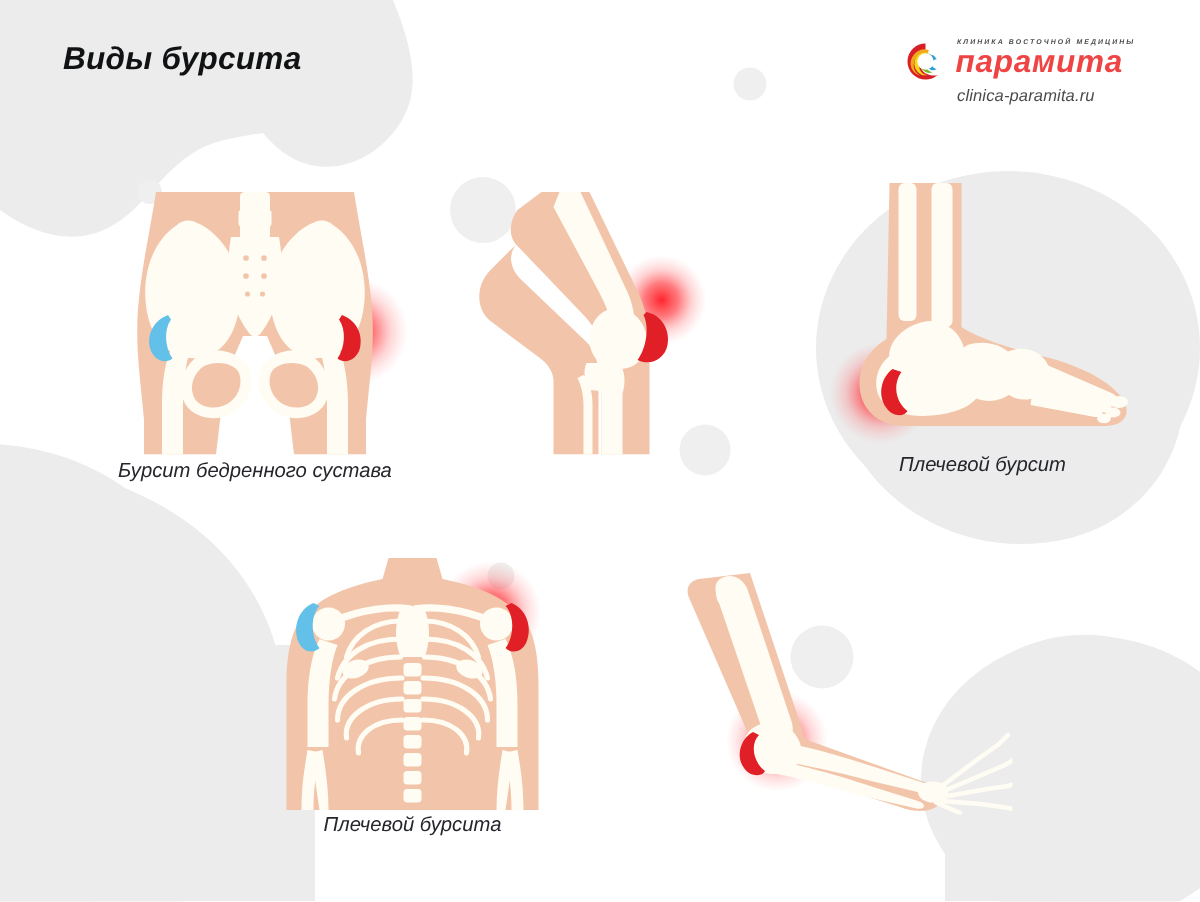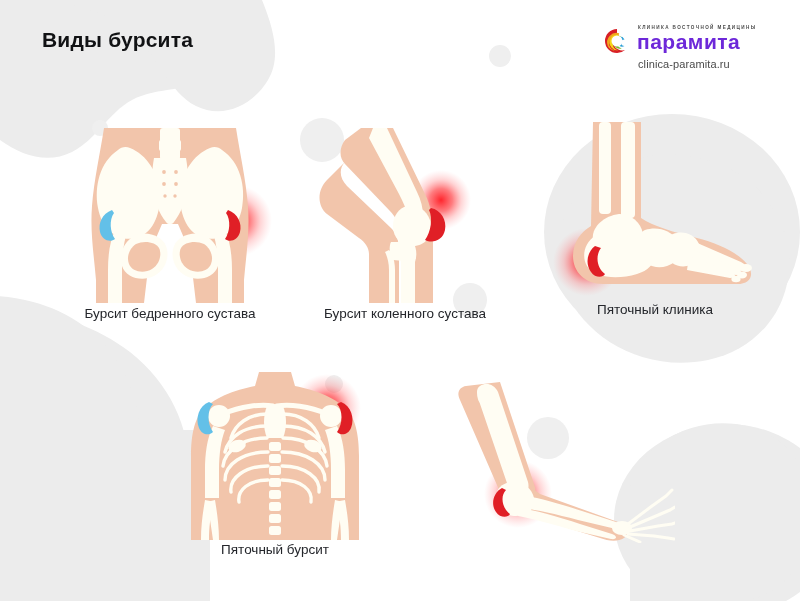--- a/index.html
+++ b/index.html
@@ -1,42 +1,42 @@
 <!DOCTYPE html>
 <html><head>
 <meta charset="utf-8">
 <style>
   * { margin:0; padding:0; box-sizing:border-box; }
   html,body { width:800px; height:601px; }
   body {
     position:relative; overflow:hidden; background:#ffffff;
     font-family:"Liberation Sans", sans-serif;
   }
-  #page { position:absolute; inset:0; width:800px; height:601px; }
+  #page { position:absolute; inset:0; width:800px; height:601px;font-style:italic; }
   .bg-layer { position:absolute; inset:0; z-index:0; pointer-events:none; }
   .content { position:absolute; inset:0; z-index:2; }
 
   
   #title {
     position:absolute; left:42px; top:28px;
     font-size:21px; font-weight:bold; color:#111214;
     letter-spacing:.2px;
   }
 
   
   #logo { position:absolute; right:30px; top:22px; width:168px; height:56px; }
   #logo-mark { position:absolute; left:0; top:4px; width:30px; height:30px; }
   #logo-tagline {
     position:absolute; left:36px; top:3px; font-size:4.6px;
     letter-spacing:1.4px; color:#4b4b4b; text-transform:uppercase;
     white-space:nowrap; font-weight:bold;
   }
   #logo-word {
     position:absolute; left:35px; top:8px; font-size:21px; font-weight:bold;
-    color:#6d28d9; letter-spacing:.5px; white-space:nowrap;
+    color:#ef4444; letter-spacing:.5px; white-space:nowrap;
   }
   #logo-url {
     position:absolute; left:36px; top:36px; font-size:11px;
     color:#4a4a4a; white-space:nowrap; letter-spacing:.1px;
   }
 
   
   .figure { position:absolute; }
   .fig-art { position:absolute; left:0; top:0; }
   .fig-caption {
@@ -185,21 +185,20 @@
           C96,128 92,122 86,118 Z"></path>
         <path class="bone" d="M86,114 L108,114 C112,120 112,128 110,134 L88,132
           C84,126 84,118 86,114 Z"></path>
 
         <path class="bone" d="M84,122 C88,126 90,134 90,142 L90,175 L84,175 L84,142
           C84,134 82,128 80,124 Z"></path>
 
         <path class="bursa-red" d="M126,80 C136,82 142,92 140,102 C138,112 128,116 120,112
           C126,104 128,90 124,82 Z"></path>
       </svg>
-      <div class="fig-caption" style="top:178px;">Бурсит коленного сустава</div>
     </div>
 
     <div class="figure" style="left:545px; top:122px; width:220px; height:206px;">
       <svg class="fig-art" width="220" height="180" viewBox="0 0 220 180">
         <circle cx="42" cy="140" r="34" fill="url(#glowRed)"></circle>
 
         <path class="skin" d="M48,0 L96,0 L96,96 C108,104 128,110 152,116
           C172,121 192,130 202,142 C210,152 206,162 192,162 L58,162
           C40,162 28,150 28,134 C28,120 36,110 46,104 L48,0 Z"></path>
 
@@ -220,21 +219,21 @@
         <path class="bone" d="M148,128 L192,146 C198,149 197,153 191,153 L146,144 Z"></path>
         <path class="bone" d="M144,134 L186,150 C192,152 191,156 185,156 L142,148 Z"></path>
 
         <ellipse class="bone" cx="201" cy="146" rx="6" ry="4"></ellipse>
         <ellipse class="bone" cx="197" cy="153" rx="5" ry="3.4"></ellipse>
         <ellipse class="bone" cx="191" cy="157" rx="4.6" ry="3.2"></ellipse>
 
         <path class="bursa-red" d="M50,124 C42,130 40,142 46,150 C50,156 58,156 60,152
           C52,146 50,134 56,126 Z"></path>
       </svg>
-      <div class="fig-caption" style="top:180px;">Пяточный клиника</div>
+      <div class="fig-caption" style="top:180px;">Плечевой бурсит</div>
     </div>
 
     <div class="figure" style="left:175px; top:372px; width:200px; height:195px;">
       <svg class="fig-art" width="200" height="168" viewBox="0 0 200 168">
         <circle cx="152" cy="36" r="34" fill="url(#glowRed)"></circle>
 
         <path class="skin" d="M84,0 L116,0 L120,14 C140,18 164,26 172,40
           C180,54 180,78 178,100 L178,168 L22,168 L22,100
           C20,78 20,54 28,40 C36,26 60,18 80,14 Z"></path>
 
@@ -288,21 +287,21 @@
         <path class="bone" d="M30,128 C28,140 26,152 26,168 L34,168 C34,152 36,140 40,130 Z"></path>
         <path class="bone" d="M40,128 C42,140 44,154 44,168 L38,168 C36,154 34,140 32,130 Z"></path>
         <path class="bone" d="M170,128 C172,140 174,152 174,168 L166,168 C166,152 164,140 160,130 Z"></path>
         <path class="bone" d="M160,128 C158,140 156,154 156,168 L162,168 C164,154 166,140 168,130 Z"></path>
 
         <path class="bursa-blue" d="M34,30 C24,34 20,46 24,56 C27,63 34,64 38,60
           C32,52 32,38 38,32 Z"></path>
         <path class="bursa-red" d="M166,30 C176,34 180,46 176,56 C173,63 166,64 162,60
           C168,52 168,38 162,32 Z"></path>
       </svg>
-      <div class="fig-caption" style="top:170px;">Пяточный бурсит</div>
+      <div class="fig-caption" style="top:170px;">Плечевой бурсита</div>
     </div>
 
     <div class="figure" style="left:430px; top:378px; width:245px; height:190px;">
       <svg class="fig-art" width="245" height="165" viewBox="0 0 245 165">
         <circle cx="88" cy="116" r="34" fill="url(#glowRed)"></circle>
 
         <path class="skin" d="M36,8 L70,4 L104,106 C108,116 104,126 94,128
           C84,130 74,124 70,114 L30,22 C26,14 30,9 36,8 Z"></path>
 
         <path class="skin" d="M78,112 C88,106 100,108 110,116 L188,144

